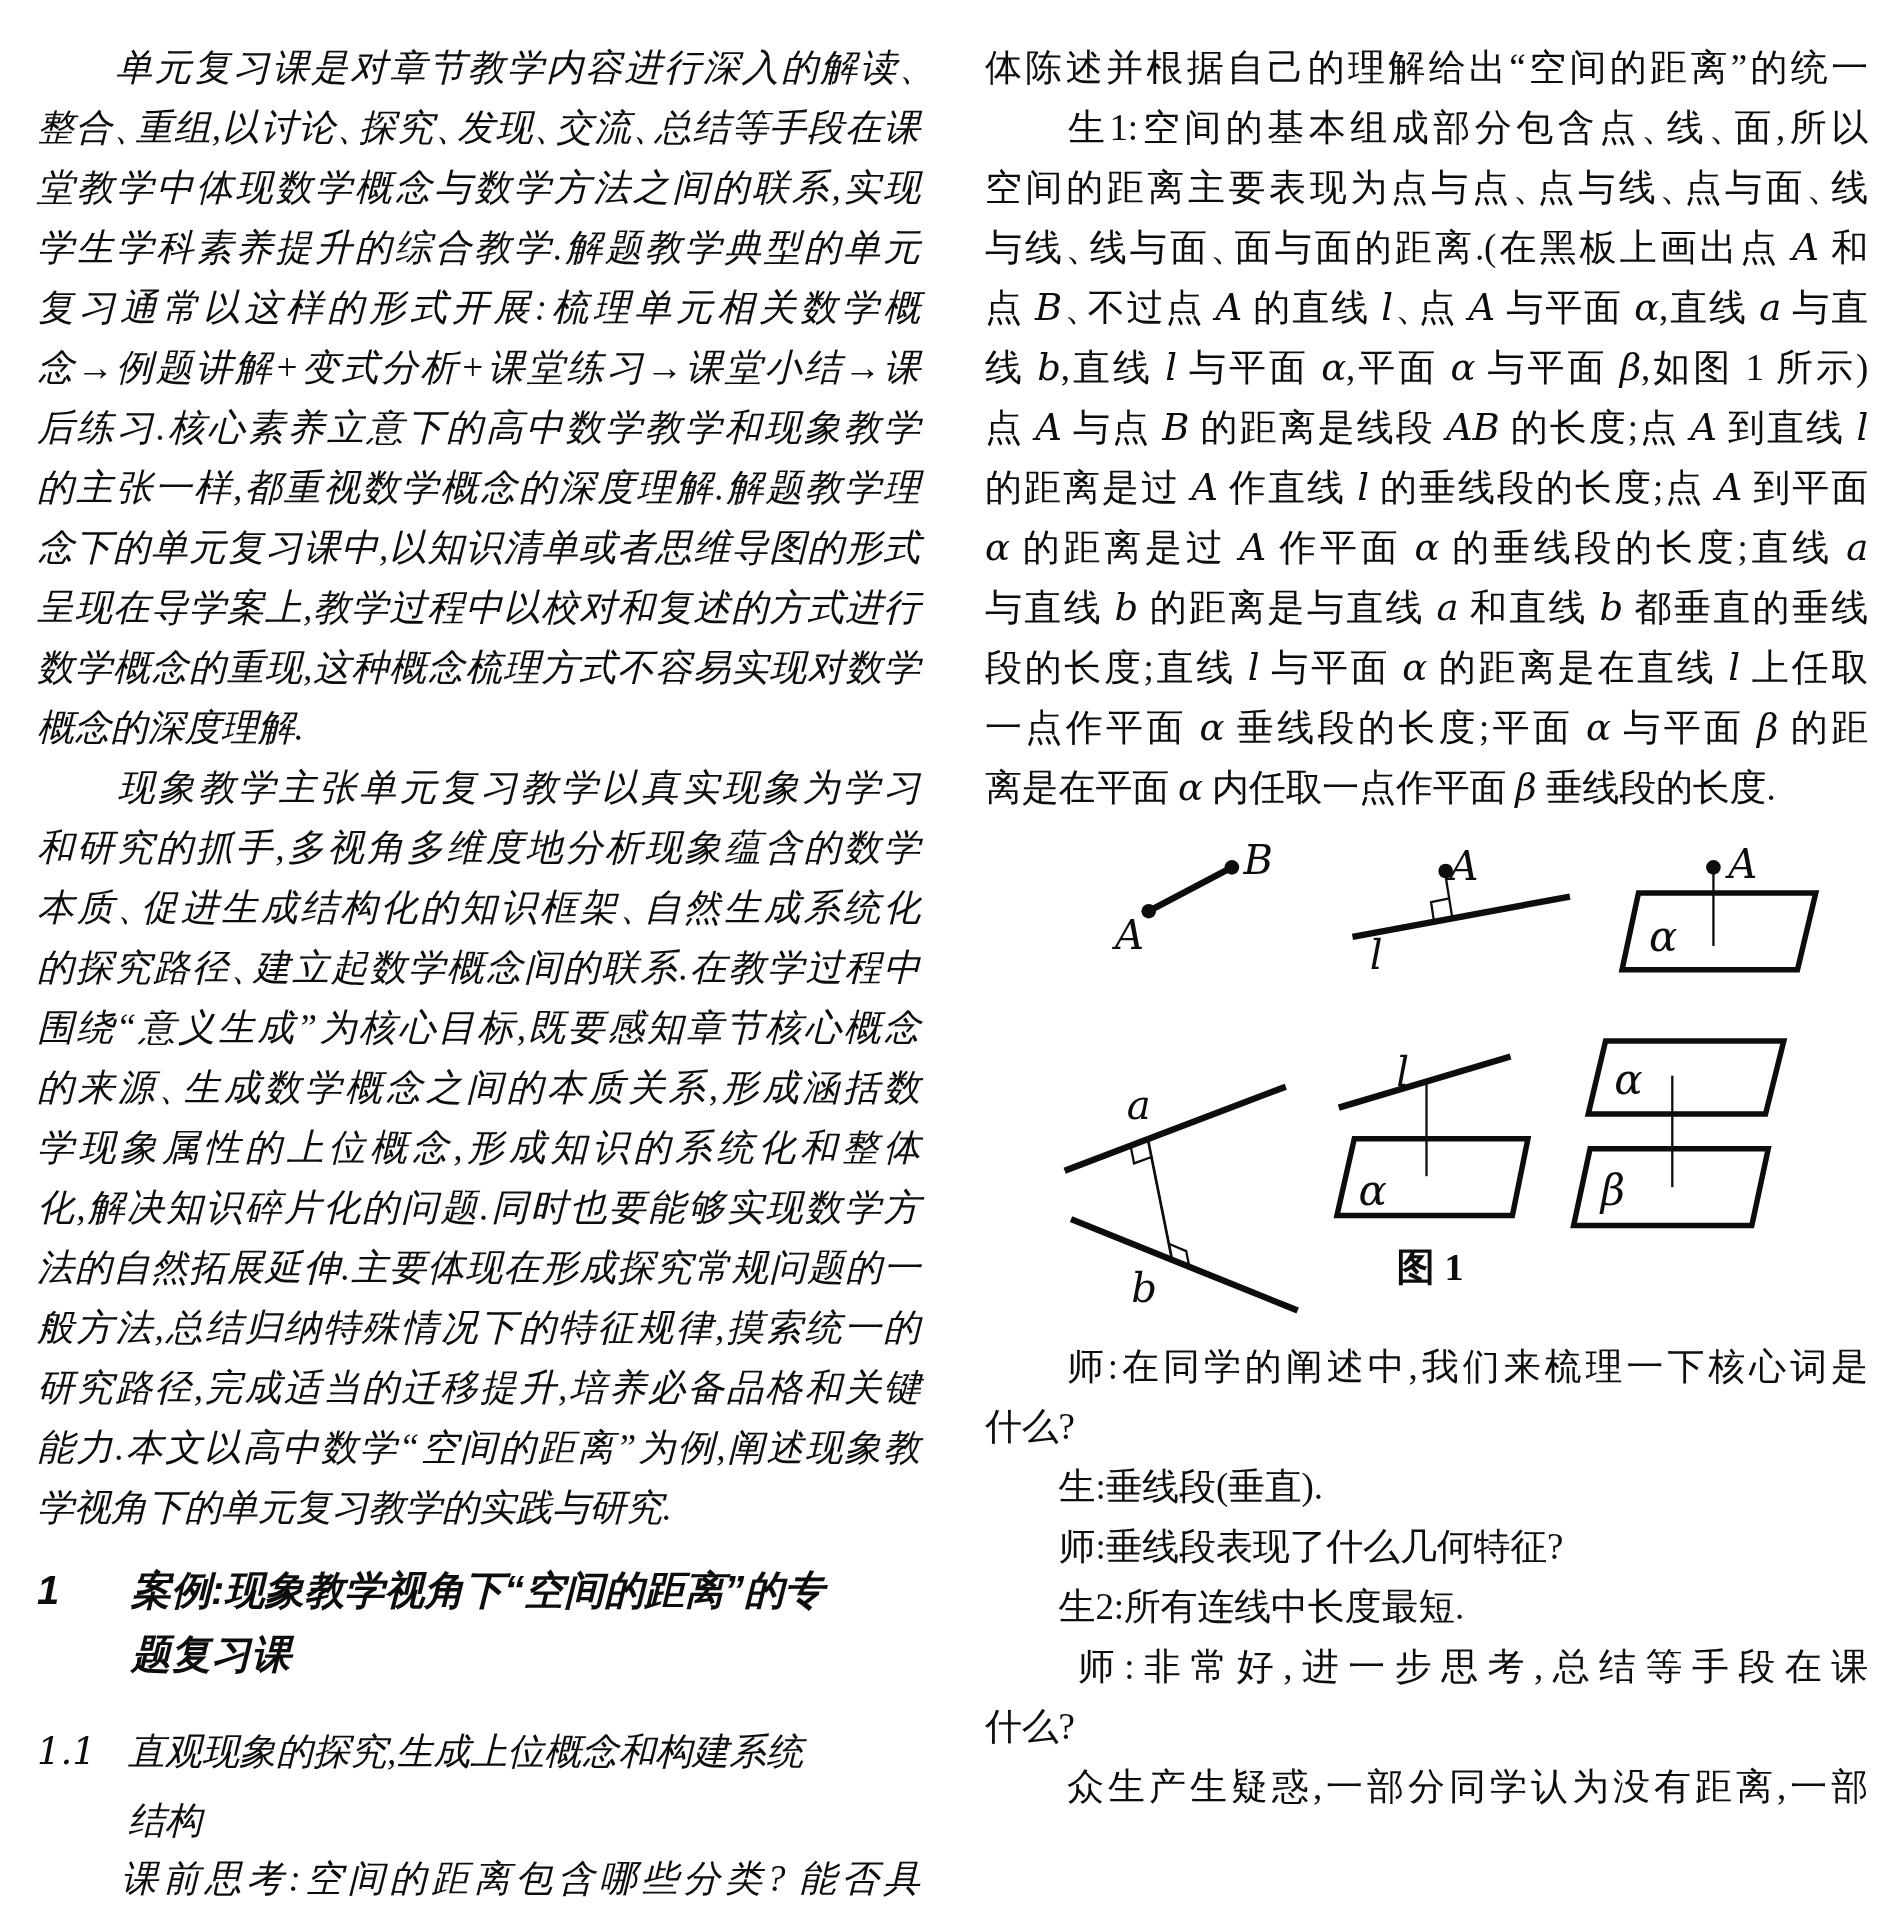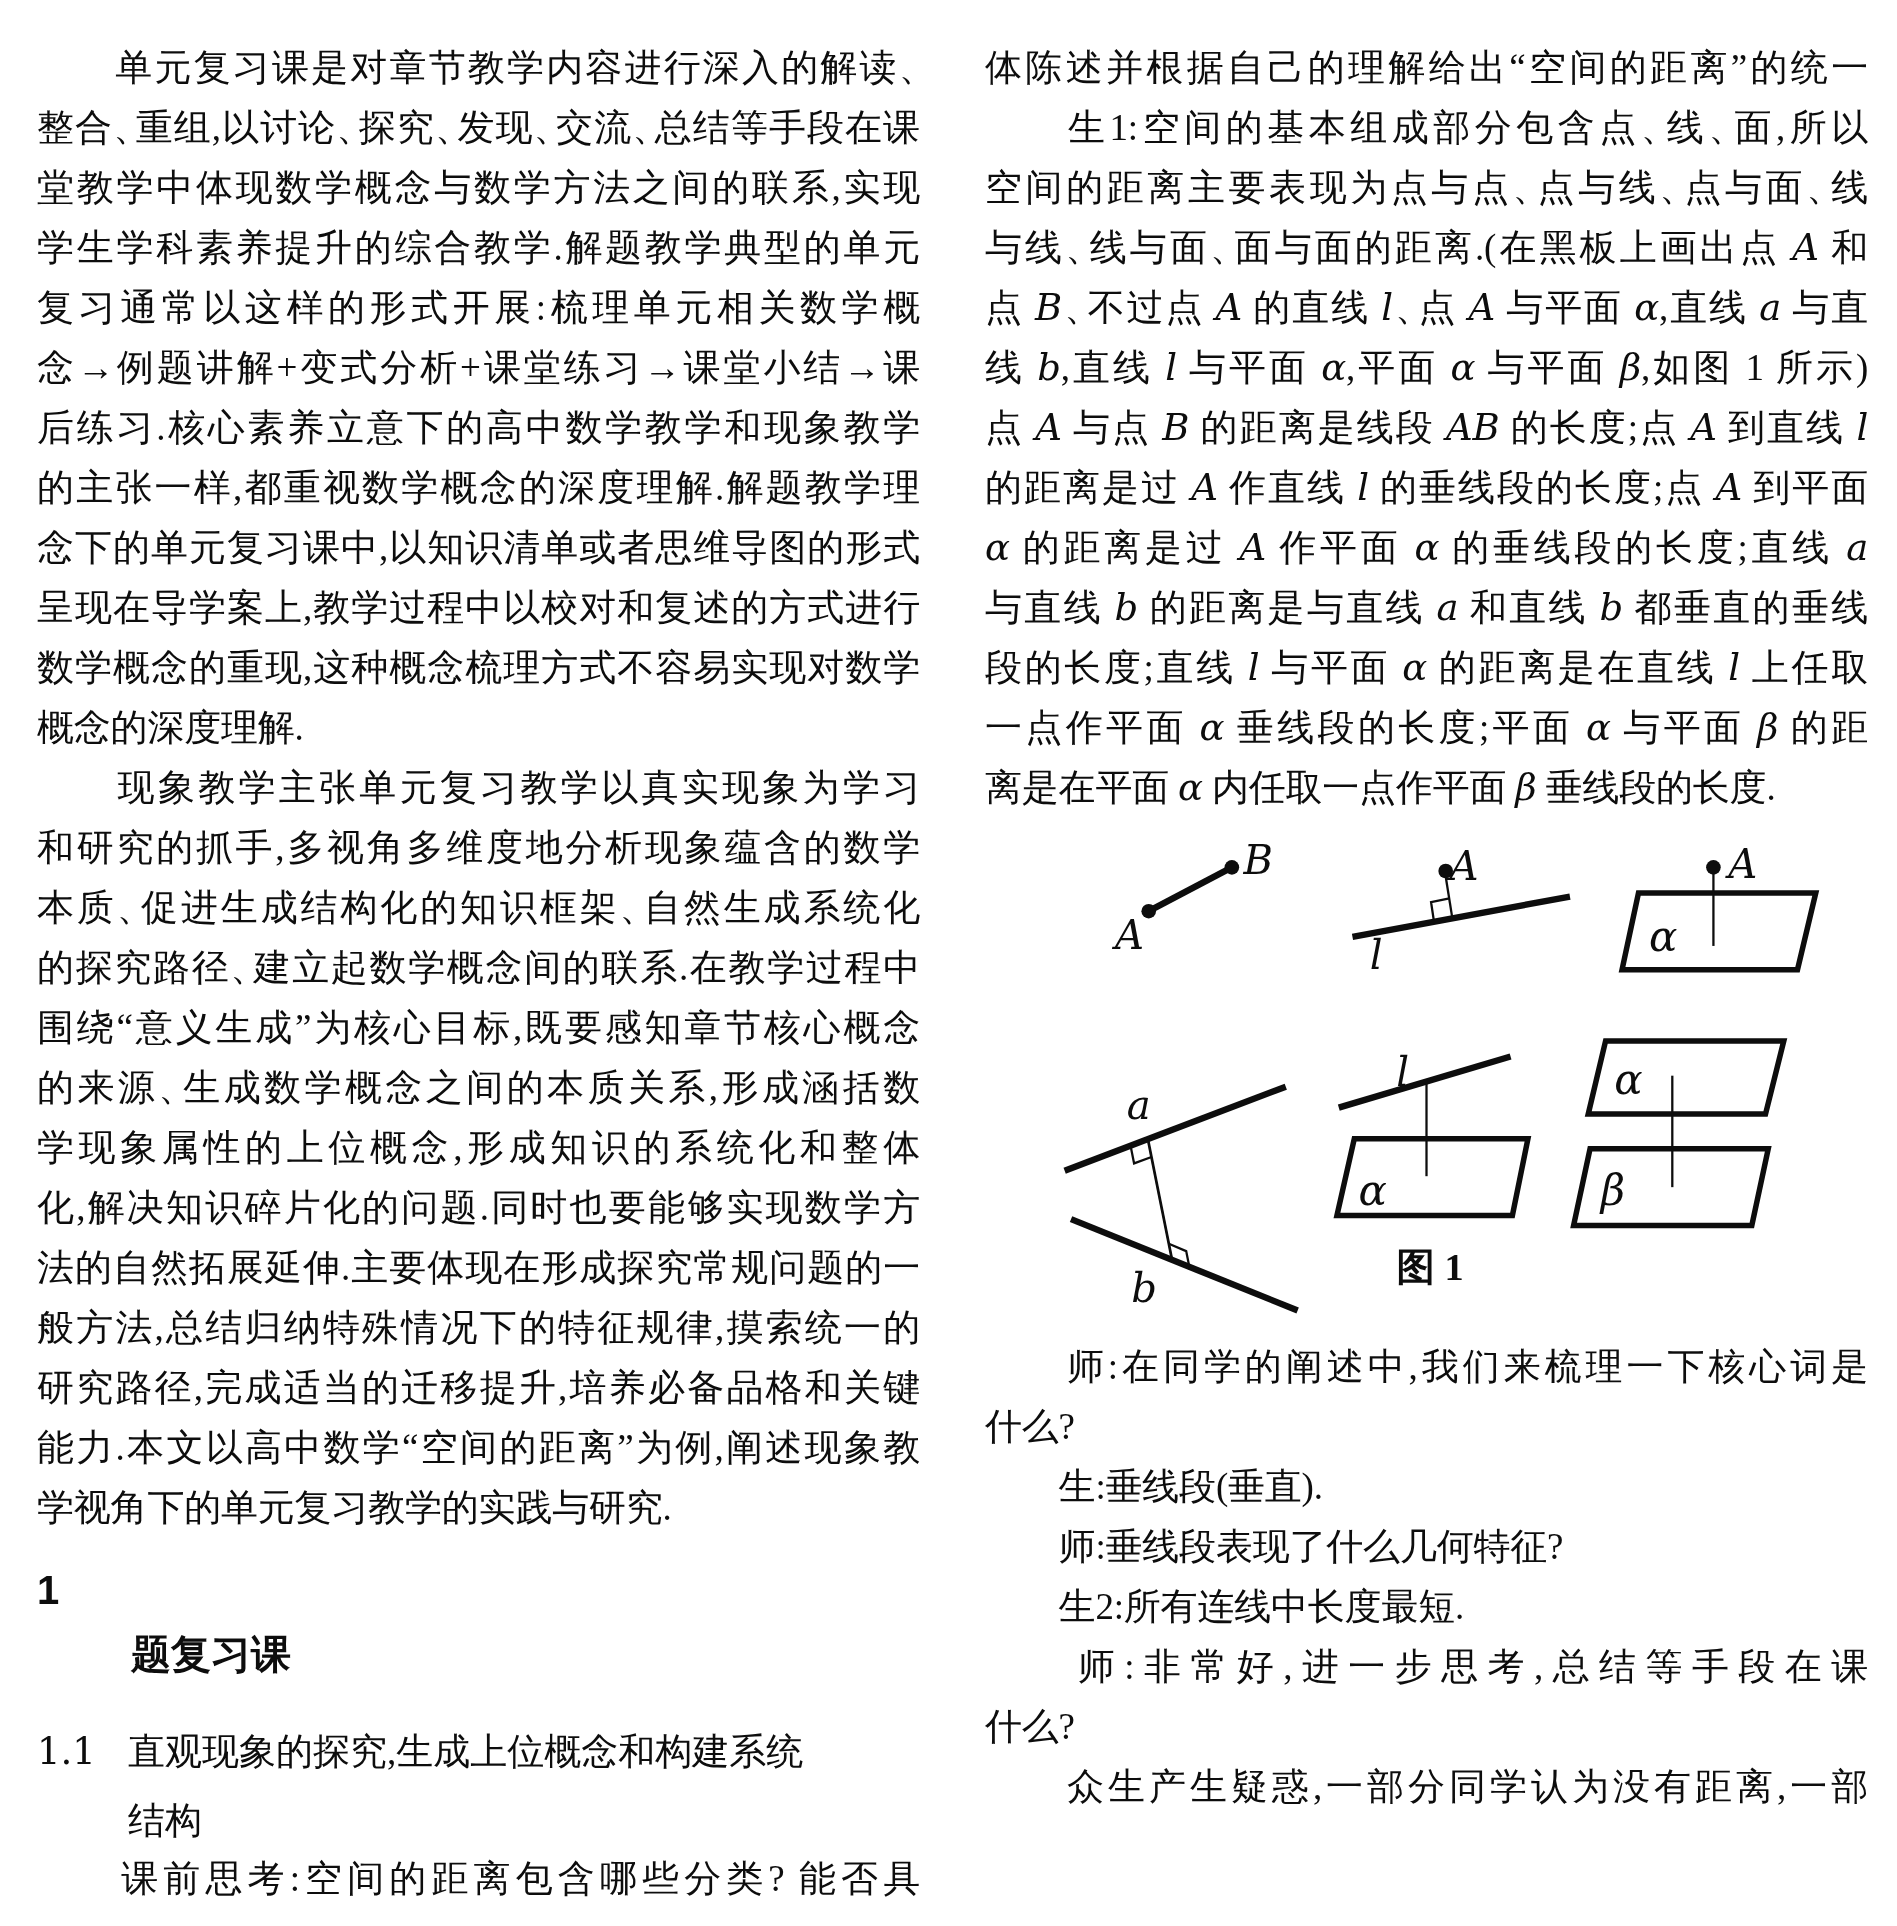--- a/index.html
+++ b/index.html
@@ -1,19 +1,19 @@
 <!DOCTYPE html>
 <html style="font-size:14.6px"><head>
 <meta charset="utf-8">
 <style>
   html,body{margin:0;padding:0;background:#ffffff;overflow:hidden;}
   .page{position:relative;width:1898px;height:1926px;background:#ffffff;
         font-family:"Liberation Serif","DejaVu Serif",serif;color:#0d0d0d;}
   .col{position:absolute;top:38px;}
-  .col.left{left:37px;width:883px;}
+  .col.left{left:37px;width:883px;font-style:italic;}
   .col.right{left:985px;width:883px;}
   .line{font-size:37px;line-height:60px;height:60px;
         text-align:justify;text-align-last:justify;letter-spacing:-0.2px;}
   .line.pe{text-align-last:left;}
   .m{font-family:"DejaVu Serif",serif;font-style:italic;}
   .pz{margin-right:-0.42em;}
   .h1row{font-family:"Liberation Sans","DejaVu Sans",sans-serif;font-weight:bold;
          font-size:40px;line-height:64px;height:64px;display:flex;margin-top:20px;}
   .h1row.cont{margin-top:0;padding-left:94px;}
   .h1row .hnum{width:94px;flex:none;}
@@ -79,20 +79,21 @@
       <div class="line p">般方法,总结归纳特殊情况下的特征规律,摸索统一的</div>
 
       <div class="line p">研究路径,完成适当的迁移提升,培养必备品格和关键</div>
 
       <div class="line p">能力.本文以高中数学“空间的距离”为例,阐述现象教</div>
 
       <div class="line pe">学视角下的单元复习教学的实践与研究.</div>
 
     <div class="h1row">
       <span class="hnum">1</span>
+      <span class="htxt">案例:现象教学视角下“空间的距离”的专</span>
     </div>
     <div class="h1row cont">
       <span class="htxt">题复习课</span>
     </div>
 
     <div class="h2row">
       <span class="hnum">1.1</span>
       <span class="htxt">直观现象的探究,生成上位概念和构建系统</span>
     </div>
     <div class="h2row cont">

